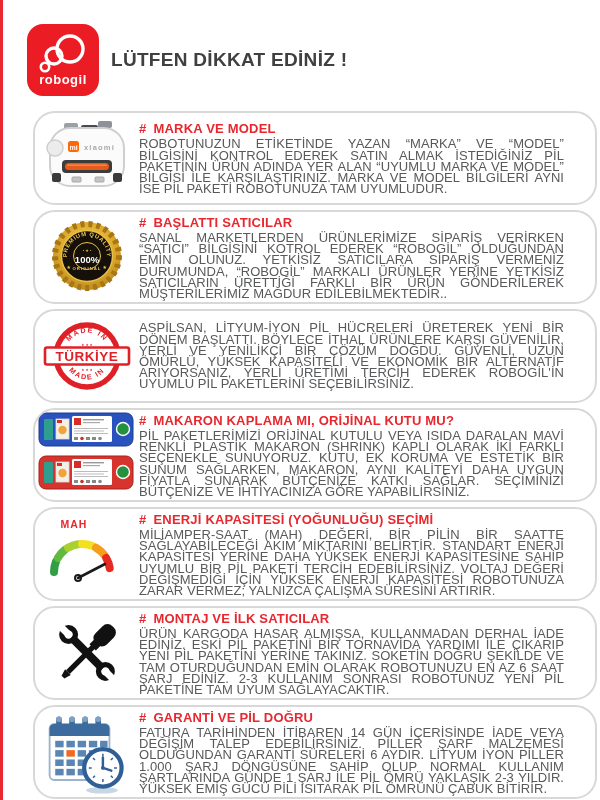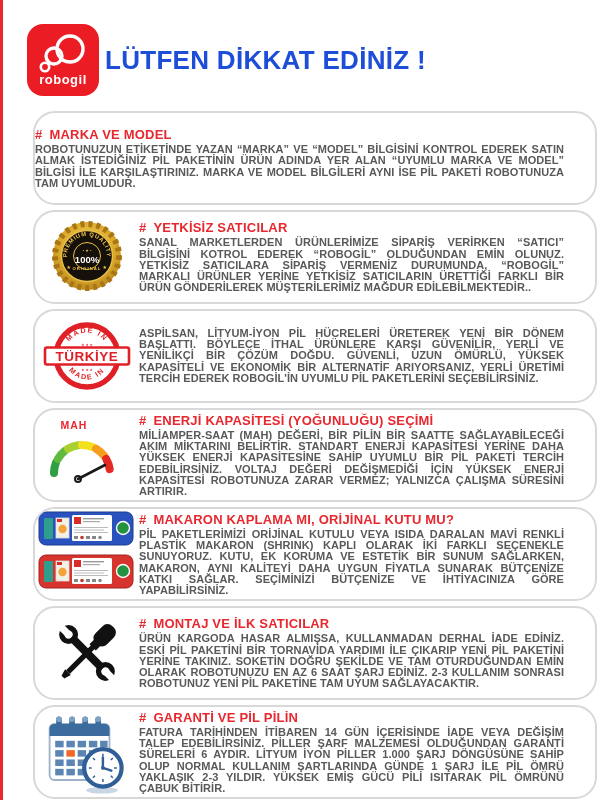--- a/index.html
+++ b/index.html
@@ -5,29 +5,29 @@
   html,body{margin:0;padding:0;}
   body{
     width:600px;height:800px;background:#ffffff;overflow:hidden;position:relative;
     font-family:"Liberation Sans",sans-serif;
   }
   .left-bar{position:absolute;left:0;top:0;width:3px;height:800px;background:#e8272e;}
   .header{display:flex;align-items:center;padding:20px 0 0 27px;height:80px;}
   .logo{width:72px;height:72px;background:#ec1c24;border-radius:16px;display:flex;flex-direction:column;
         align-items:center;justify-content:center;flex:0 0 72px;}
   .logo-text{color:#fff;font-size:13px;font-weight:600;letter-spacing:.5px;margin-top:-1px;}
-  .page-title{color:#1d4ed8;font-size:26px;font-weight:800;margin-left:6px;letter-spacing:.3px;white-space:nowrap;}
+  .page-title{color:#404040;font-size:19px;font-weight:800;margin-left:12px;letter-spacing:.3px;white-space:nowrap;}
   .sections{margin:11px 3px 0 33px;width:564px;}
   .card{box-sizing:border-box;width:564px;height:94px;border:2px solid #d8d8d8;border-radius:22px;
         margin-bottom:5px;display:flex;align-items:center;overflow:hidden;background:#fff;}
   .icon-box{width:104px;flex:0 0 104px;display:flex;align-items:center;justify-content:center;}
   .text-box{flex:1;padding-right:31px;}
   .sec-heading{color:#e8272e;font-size:13px;font-weight:800;margin:0 0 2px 0;letter-spacing:.2px;}
   .hash{margin-right:7px;}
-  .sec-body{color:#58595b;font-size:11px;font-weight:700;line-height:11.2px;margin:0;text-align:justify;
+  .sec-body{color:#58595b;font-size:13px;font-weight:400;line-height:11.2px;margin:0;text-align:justify;
             letter-spacing:.05px;}
   svg text{font-family:"Liberation Sans",sans-serif;}
 </style>
 </head>
 <body>
 
 <div class="left-bar"></div>
 
 <div class="header">
   <div class="logo">
@@ -37,20 +37,39 @@
       <circle cx="9" cy="34" r="4.2" fill="none" stroke="#fff" stroke-width="2.6"></circle>
     </svg>
     <div class="logo-text">robogil</div>
   </div>
   <div class="page-title">LÜTFEN DİKKAT EDİNİZ !</div>
 </div>
 
 <div class="sections">
 
   <div class="card">
+    <div class="icon-box">
+      <svg width="88" height="80" viewBox="0 0 86 80">
+        <rect x="20" y="5" width="14" height="7" rx="2" fill="#9aa0a6"></rect>
+        <rect x="54" y="3" width="14" height="7" rx="2" fill="#8d9298"></rect>
+        <rect x="37" y="7" width="17" height="9" rx="2" fill="#474b50"></rect>
+        <rect x="6" y="10" width="74" height="58" rx="20" fill="#fbfbfb" stroke="#cfcfcf" stroke-width="2"></rect>
+        <circle cx="11" cy="30" r="8" fill="#ececec" stroke="#cfcfcf" stroke-width="1.5"></circle>
+        <rect x="8" y="55" width="9" height="9" rx="2" fill="#3a3a3a"></rect>
+        <rect x="69" y="55" width="9" height="9" rx="2" fill="#3a3a3a"></rect>
+        <rect x="24" y="23" width="11" height="11" rx="2.5" fill="#ff6709"></rect>
+        <text x="29.5" y="31.5" font-size="7" font-weight="bold" fill="#fff" text-anchor="middle">mi</text>
+        <text x="40" y="32" font-size="7.5" font-weight="bold" fill="#a9a9a9" letter-spacing="1.2">xiaomi</text>
+        <rect x="18" y="42" width="50" height="13" rx="4" fill="#3c3c3c"></rect>
+        <rect x="21" y="45" width="44" height="7" rx="3.5" fill="#e65b1c"></rect>
+        <rect x="23" y="46.5" width="40" height="1.6" rx="0.8" fill="#f5854b"></rect>
+        <rect x="28" y="59" width="9" height="5" rx="1" fill="#c4c4c4" stroke="#a9a9a9" stroke-width="1"></rect>
+        <rect x="51" y="59" width="9" height="5" rx="1" fill="#c4c4c4" stroke="#a9a9a9" stroke-width="1"></rect>
+      </svg>
+    </div>
     <div class="text-box">
       <h2 class="sec-heading"><span class="hash">#</span><span>MARKA VE MODEL</span></h2>
       <p class="sec-body">ROBOTUNUZUN ETİKETİNDE YAZAN “MARKA” VE “MODEL” BİLGİSİNİ KONTROL EDEREK SATIN ALMAK İSTEDİĞİNİZ PİL PAKETİNİN ÜRÜN ADINDA YER ALAN “UYUMLU MARKA VE MODEL” BİLGİSİ İLE KARŞILAŞTIRINIZ. MARKA VE MODEL BİLGİLERİ AYNI İSE PİL PAKETİ ROBOTUNUZA TAM UYUMLUDUR.</p>
     </div>
   </div>
 
   <div class="card">
     <div class="icon-box">
       <svg width="90" height="82" viewBox="0 0 90 82">
         <defs>
@@ -70,21 +89,21 @@
           <textPath href="#badgeTop" startOffset="50%">PREMIUM QUALITY</textPath>
         </text>
         <text x="45" y="36" font-size="4" fill="#edc24a" text-anchor="middle">• ★ •</text>
         <text x="45" y="46.5" font-size="9.5" font-weight="bold" fill="#ffffff" text-anchor="middle">100%</text>
         <text x="45" y="53.5" font-size="4.3" font-weight="bold" fill="#edc24a" letter-spacing="1" text-anchor="middle">ORIGINAL</text>
         <text x="24.5" y="53" font-size="5" fill="#edc24a">★</text>
         <text x="60.5" y="53" font-size="5" fill="#edc24a">★</text>
       </svg>
     </div>
     <div class="text-box">
-      <h2 class="sec-heading"><span class="hash">#</span><span>YETKİSİZ SATICILAR</span></h2>
+      <h2 class="sec-heading"><span class="hash">#</span><span>BAŞLATTI SATICILAR</span></h2>
       <p class="sec-body">SANAL MARKETLERDEN ÜRÜNLERİMİZE SİPARİŞ VERİRKEN “SATICI” BİLGİSİNİ KOTROL EDEREK “ROBOGİL” OLDUĞUNDAN EMİN OLUNUZ. YETKİSİZ SATICILARA SİPARİŞ VERMENİZ DURUMUNDA, “ROBOGİL” MARKALI ÜRÜNLER YERİNE YETKİSİZ SATICILARIN ÜRETTİĞİ FARKLI BİR ÜRÜN GÖNDERİLEREK MÜŞTERİLERİMİZ MAĞDUR EDİLEBİLMEKTEDİR..</p>
     </div>
   </div>
 
   <div class="card">
     <div class="icon-box">
       <svg width="90" height="84" viewBox="0 0 90 84">
         <circle cx="45" cy="42" r="31" fill="none" stroke="#e02027" stroke-width="5.5"></circle>
         <path id="stampTop" d="M24,34 A22,22 0 0 1 66,34" fill="none"></path>
         <text font-size="7.2" font-weight="bold" fill="#e02027" letter-spacing="1.6" text-anchor="middle">
@@ -95,40 +114,20 @@
         <text x="45" y="46.8" font-size="13.5" font-weight="bold" fill="#e02027" letter-spacing="0.5" text-anchor="middle">TÜRKİYE</text>
         <text x="45" y="56.5" font-size="3.6" fill="#e02027" text-anchor="middle">★ ★ ★</text>
         <path id="stampBottom" d="M24,50 A22,22 0 0 0 66,50" fill="none"></path>
         <text font-size="7.2" font-weight="bold" fill="#e02027" letter-spacing="1.6" text-anchor="middle">
           <textPath href="#stampBottom" startOffset="50%">MADE IN</textPath>
         </text>
       </svg>
     </div>
     <div class="text-box">
       <p class="sec-body">ASPİLSAN, LİTYUM-İYON PİL HÜCRELERİ ÜRETEREK YENİ BİR DÖNEM BAŞLATTI. BÖYLECE İTHAL ÜRÜNLERE KARŞI GÜVENİLİR, YERLİ VE YENİLİKÇİ BİR ÇÖZÜM DOĞDU. GÜVENLİ, UZUN ÖMÜRLÜ, YÜKSEK KAPASİTELİ VE EKONOMİK BİR ALTERNATİF ARIYORSANIZ, YERLİ ÜRETİMİ TERCİH EDEREK ROBOGİL'İN UYUMLU PİL PAKETLERİNİ SEÇEBİLİRSİNİZ.</p>
-    </div>
-  </div>
-
-  <div class="card">
-    <div class="icon-box">
-      <svg width="90" height="80" viewBox="0 0 90 80">
-        <text x="32" y="14" font-size="10.5" font-weight="bold" fill="#e8272e" letter-spacing="1" text-anchor="middle">MAH</text>
-        <path d="M12.0,58.0 A28,28 0 0 1 14.0,47.5" fill="none" stroke="#2f9e44" stroke-width="8" stroke-linecap="round"></path>
-        <path d="M15.8,44.0 A28,28 0 0 1 22.8,35.9" fill="none" stroke="#5fba3d" stroke-width="8" stroke-linecap="round"></path>
-        <path d="M26.0,33.8 A28,28 0 0 1 36.1,30.3" fill="none" stroke="#a8d02f" stroke-width="8" stroke-linecap="round"></path>
-        <path d="M40.0,30.0 A28,28 0 0 1 50.5,32.0" fill="none" stroke="#f3e11f" stroke-width="8" stroke-linecap="round"></path>
-        <path d="M54.0,33.8 A28,28 0 0 1 62.1,40.8" fill="none" stroke="#f59e1c" stroke-width="8" stroke-linecap="round"></path>
-        <path d="M64.2,44.0 A28,28 0 0 1 67.7,54.1" fill="none" stroke="#e52a24" stroke-width="8" stroke-linecap="round"></path>
-        <line x1="36" y1="64" x2="63" y2="50" stroke="#1a1a1a" stroke-width="2.6" stroke-linecap="round"></line>
-        <circle cx="36" cy="64" r="3" fill="none" stroke="#1a1a1a" stroke-width="2"></circle>
-      </svg>
-    </div>
-    <div class="text-box">
-      <h2 class="sec-heading"><span class="hash">#</span><span>ENERJİ KAPASİTESİ (YOĞUNLUĞU) SEÇİMİ</span></h2>
-      <p class="sec-body">MİLİAMPER-SAAT (MAH) DEĞERİ, BİR PİLİN BİR SAATTE SAĞLAYABİLECEĞİ AKIM MİKTARINI BELİRTİR. STANDART ENERJİ KAPASİTESİ YERİNE DAHA YÜKSEK ENERJİ KAPASİTESİNE SAHİP UYUMLU BİR PİL PAKETİ TERCİH EDEBİLİRSİNİZ. VOLTAJ DEĞERİ DEĞİŞMEDİĞİ İÇİN YÜKSEK ENERJİ KAPASİTESİ ROBOTUNUZA ZARAR VERMEZ; YALNIZCA ÇALIŞMA SÜRESİNİ ARTIRIR.</p>
     </div>
   </div>
 
   <div class="card">
     <div class="icon-box">
       <svg width="100" height="88" viewBox="0 0 100 88">
         <g>
           <rect x="2" y="2" width="94" height="33" rx="7" fill="#2a52bf" stroke="#1d3d92" stroke-width="1"></rect>
           <rect x="7" y="8" width="9" height="21" rx="1" fill="#2e9e8f"></rect>
           <rect x="19" y="8" width="13" height="20" fill="#f5f0e6" stroke="#ddd" stroke-width="0.8"></rect>
@@ -171,20 +170,40 @@
       </svg>
     </div>
     <div class="text-box">
       <h2 class="sec-heading"><span class="hash">#</span><span>MAKARON KAPLAMA MI, ORİJİNAL KUTU MU?</span></h2>
       <p class="sec-body">PİL PAKETLERİMİZİ ORİJİNAL KUTULU VEYA ISIDA DARALAN MAVİ RENKLİ PLASTİK MAKARON (SHRINK) KAPLI OLARAK İKİ FARKLI SEÇENEKLE SUNUYORUZ. KUTU, EK KORUMA VE ESTETİK BİR SUNUM SAĞLARKEN, MAKARON, AYNI KALİTEYİ DAHA UYGUN FİYATLA SUNARAK BÜTÇENİZE KATKI SAĞLAR. SEÇİMİNİZİ BÜTÇENİZE VE İHTİYACINIZA GÖRE YAPABİLİRSİNİZ.</p>
     </div>
   </div>
 
   <div class="card">
     <div class="icon-box">
+      <svg width="90" height="80" viewBox="0 0 90 80">
+        <text x="32" y="14" font-size="10.5" font-weight="bold" fill="#e8272e" letter-spacing="1" text-anchor="middle">MAH</text>
+        <path d="M12.0,58.0 A28,28 0 0 1 14.0,47.5" fill="none" stroke="#2f9e44" stroke-width="8" stroke-linecap="round"></path>
+        <path d="M15.8,44.0 A28,28 0 0 1 22.8,35.9" fill="none" stroke="#5fba3d" stroke-width="8" stroke-linecap="round"></path>
+        <path d="M26.0,33.8 A28,28 0 0 1 36.1,30.3" fill="none" stroke="#a8d02f" stroke-width="8" stroke-linecap="round"></path>
+        <path d="M40.0,30.0 A28,28 0 0 1 50.5,32.0" fill="none" stroke="#f3e11f" stroke-width="8" stroke-linecap="round"></path>
+        <path d="M54.0,33.8 A28,28 0 0 1 62.1,40.8" fill="none" stroke="#f59e1c" stroke-width="8" stroke-linecap="round"></path>
+        <path d="M64.2,44.0 A28,28 0 0 1 67.7,54.1" fill="none" stroke="#e52a24" stroke-width="8" stroke-linecap="round"></path>
+        <line x1="36" y1="64" x2="63" y2="50" stroke="#1a1a1a" stroke-width="2.6" stroke-linecap="round"></line>
+        <circle cx="36" cy="64" r="3" fill="none" stroke="#1a1a1a" stroke-width="2"></circle>
+      </svg>
+    </div>
+    <div class="text-box">
+      <h2 class="sec-heading"><span class="hash">#</span><span>ENERJİ KAPASİTESİ (YOĞUNLUĞU) SEÇİMİ</span></h2>
+      <p class="sec-body">MİLİAMPER-SAAT (MAH) DEĞERİ, BİR PİLİN BİR SAATTE SAĞLAYABİLECEĞİ AKIM MİKTARINI BELİRTİR. STANDART ENERJİ KAPASİTESİ YERİNE DAHA YÜKSEK ENERJİ KAPASİTESİNE SAHİP UYUMLU BİR PİL PAKETİ TERCİH EDEBİLİRSİNİZ. VOLTAJ DEĞERİ DEĞİŞMEDİĞİ İÇİN YÜKSEK ENERJİ KAPASİTESİ ROBOTUNUZA ZARAR VERMEZ; YALNIZCA ÇALIŞMA SÜRESİNİ ARTIRIR.</p>
+    </div>
+  </div>
+
+  <div class="card">
+    <div class="icon-box">
       <svg width="84" height="80" viewBox="0 0 84 80">
         <g transform="translate(42,40) rotate(-45)">
           <circle cx="0" cy="-26" r="9.5" fill="#111"></circle>
           <circle cx="0" cy="-26" r="4.2" fill="#ffffff"></circle>
           <rect x="-3.5" y="-40" width="7" height="15" fill="#ffffff"></rect>
           <circle cx="0" cy="26" r="9.5" fill="#111"></circle>
           <circle cx="0" cy="26" r="4.2" fill="#ffffff"></circle>
           <rect x="-3.5" y="25" width="7" height="15" fill="#ffffff"></rect>
           <rect x="-4" y="-22" width="8" height="44" fill="#111"></rect>
         </g>
@@ -248,18 +267,18 @@
             <line x1="71.5" y1="71.5" x2="73.6" y2="73.6"></line>
           <line x1="52.4" y1="73.6" x2="54.5" y2="71.5"></line>
             <line x1="71.5" y1="54.5" x2="73.6" y2="52.4"></line>
         </g>
         <line x1="63" y1="63" x2="63" y2="52" stroke="#2f5f96" stroke-width="2.6" stroke-linecap="round"></line>
         <line x1="63" y1="63" x2="72" y2="66" stroke="#2f5f96" stroke-width="2.6" stroke-linecap="round"></line>
         <circle cx="63" cy="63" r="2" fill="#2f5f96"></circle>
       </svg>
     </div>
     <div class="text-box">
-      <h2 class="sec-heading"><span class="hash">#</span><span>GARANTİ VE PİL PİLİN</span></h2>
+      <h2 class="sec-heading"><span class="hash">#</span><span>GARANTİ VE PİL DOĞRU</span></h2>
       <p class="sec-body">FATURA TARİHİNDEN İTİBAREN 14 GÜN İÇERİSİNDE İADE VEYA DEĞİŞİM TALEP EDEBİLİRSİNİZ. PİLLER ŞARF MALZEMESİ OLDUĞUNDAN GARANTİ SÜRELERİ 6 AYDIR. LİTYUM İYON PİLLER 1.000 ŞARJ DÖNGÜSÜNE SAHİP OLUP NORMAL KULLANIM ŞARTLARINDA GÜNDE 1 ŞARJ İLE PİL ÖMRÜ YAKLAŞIK 2-3 YILDIR. YÜKSEK EMİŞ GÜCÜ PİLİ ISITARAK PİL ÖMRÜNÜ ÇABUK BİTİRİR.</p>
     </div>
   </div>
 
 </div>
 
 </body></html>

